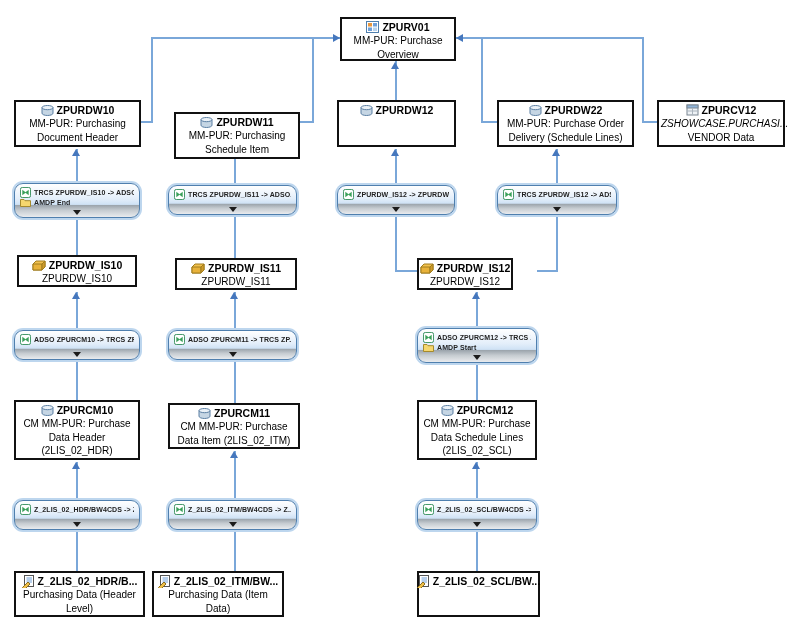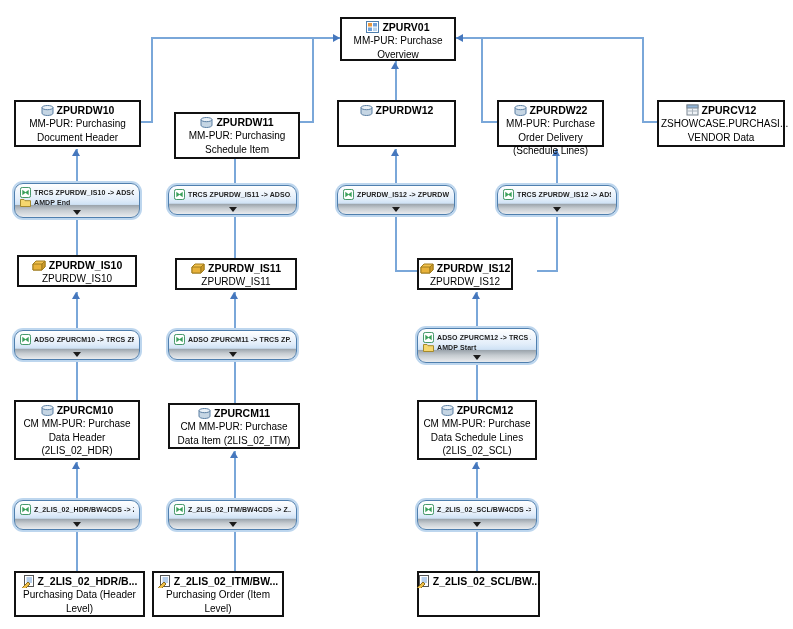--- a/index.html
+++ b/index.html
@@ -21,21 +21,21 @@
     display:flex;flex-direction:column;align-items:center;justify-content:flex-start;
     padding:1px 2px;box-sizing:border-box;cursor:default;
   }
   .node-title{
     display:flex;align-items:center;justify-content:center;gap:3px;
     font-size:10.5px;font-weight:bold;color:#000;line-height:14px;white-space:nowrap;
   }
   .node-desc{
     font-size:10px;color:#000;text-align:center;line-height:13.5px;width:100%;
   }
-  .italic{}
+  .italic{font-style:italic;}
   .ic{display:inline-flex;flex:0 0 auto;}
   
   .tbox{
     position:absolute;z-index:4;box-sizing:border-box;
     border:1.5px solid #4f7fae;border-radius:9px;
     box-shadow:0 0 0 2px #bdd6ee;
     background:linear-gradient(180deg,#ffffff 0%,#e3eefa 45%,#cfe2f5 62%,#9aa3ab 64%,#c6ccd1 80%,#e9ebee 100%);
     padding:3px 5px 11px 5px;cursor:default;
   }
   .trow{display:flex;align-items:center;gap:3px;white-space:nowrap;overflow:hidden;}
@@ -139,21 +139,21 @@
       <span class="ic">
           <svg width="13" height="11" viewBox="0 0 13 11">
             <path d="M1 2.6 v5.6 c0 1.3 2.5 2.3 5.5 2.3 s5.5 -1 5.5 -2.3 v-5.6 z" fill="#c6d6e4" stroke="#5b7fa3"></path>
             <ellipse cx="6.5" cy="2.6" rx="5.5" ry="2.1" fill="#eaf1f7" stroke="#5b7fa3"></ellipse>
           </svg>
         </span>
       <span>ZPURDW12</span>
     </div>
   </div>
 
-  <div class="node" style="left:497px;top:100px;width:107px;height:47px">
+  <div class="node" style="left:497px;top:100px;width:137px;height:47px">
     <div class="node-title">
       <span class="ic">
           <svg width="13" height="11" viewBox="0 0 13 11">
             <path d="M1 2.6 v5.6 c0 1.3 2.5 2.3 5.5 2.3 s5.5 -1 5.5 -2.3 v-5.6 z" fill="#c6d6e4" stroke="#5b7fa3"></path>
             <ellipse cx="6.5" cy="2.6" rx="5.5" ry="2.1" fill="#eaf1f7" stroke="#5b7fa3"></ellipse>
           </svg>
         </span>
       <span>ZPURDW22</span>
     </div>
     <div class="node-desc">MM-PUR: Purchase Order Delivery (Schedule Lines)</div>
@@ -434,21 +434,21 @@
           <svg width="13" height="13" viewBox="0 0 13 13">
             <rect x="2.5" y="0.5" width="9" height="11" fill="#ffffff" stroke="#555"></rect>
             <line x1="4.5" y1="3" x2="10" y2="3" stroke="#6f9fd8"></line>
             <line x1="4.5" y1="5" x2="10" y2="5" stroke="#6f9fd8"></line>
             <line x1="4.5" y1="7" x2="10" y2="7" stroke="#6f9fd8"></line>
             <path d="M0.5 12.5 l5.5 -5.5 2 2 -5.5 5.5 -2.5 0.5 z" fill="#f0c04a" stroke="#8a6d1f"></path>
           </svg>
         </span>
       <span>Z_2LIS_02_ITM/BW...</span>
     </div>
-    <div class="node-desc">Purchasing Order (Item Level)</div>
+    <div class="node-desc">Purchasing Data (Item Data)</div>
   </div>
 
   <div class="node" style="left:417px;top:571px;width:123px;height:46px">
     <div class="node-title">
       <span class="ic">
           <svg width="13" height="13" viewBox="0 0 13 13">
             <rect x="2.5" y="0.5" width="9" height="11" fill="#ffffff" stroke="#555"></rect>
             <line x1="4.5" y1="3" x2="10" y2="3" stroke="#6f9fd8"></line>
             <line x1="4.5" y1="5" x2="10" y2="5" stroke="#6f9fd8"></line>
             <line x1="4.5" y1="7" x2="10" y2="7" stroke="#6f9fd8"></line>

